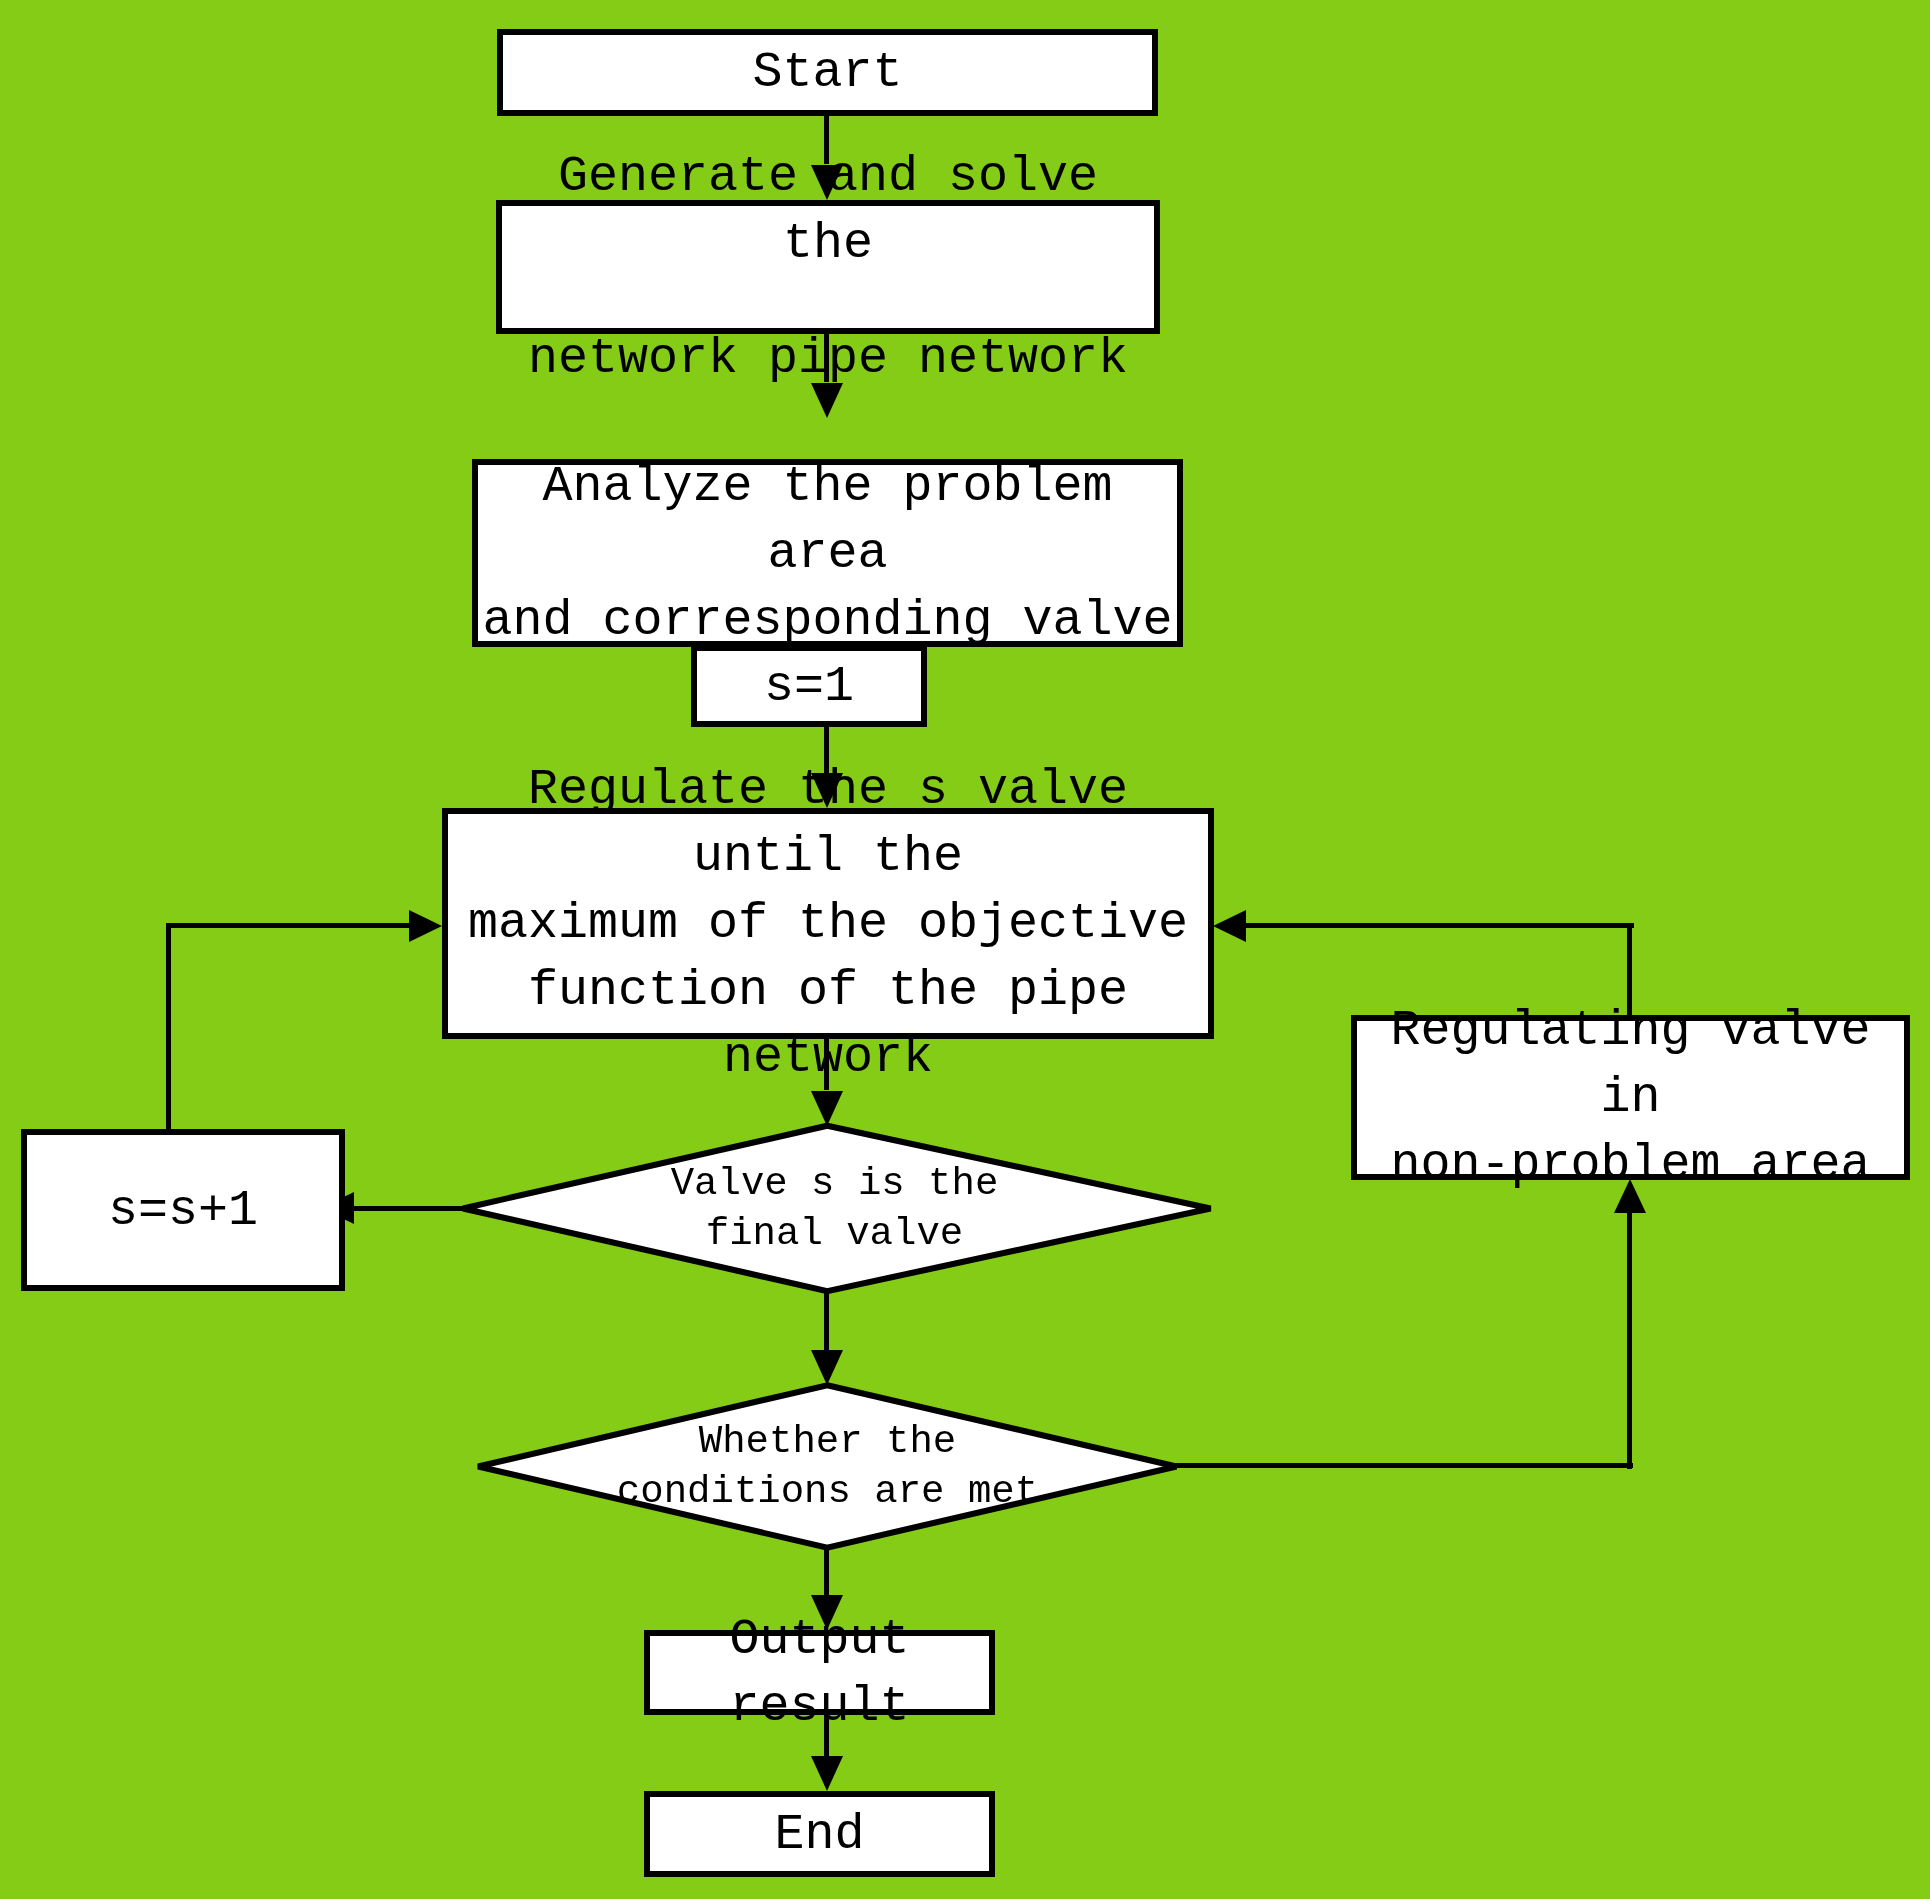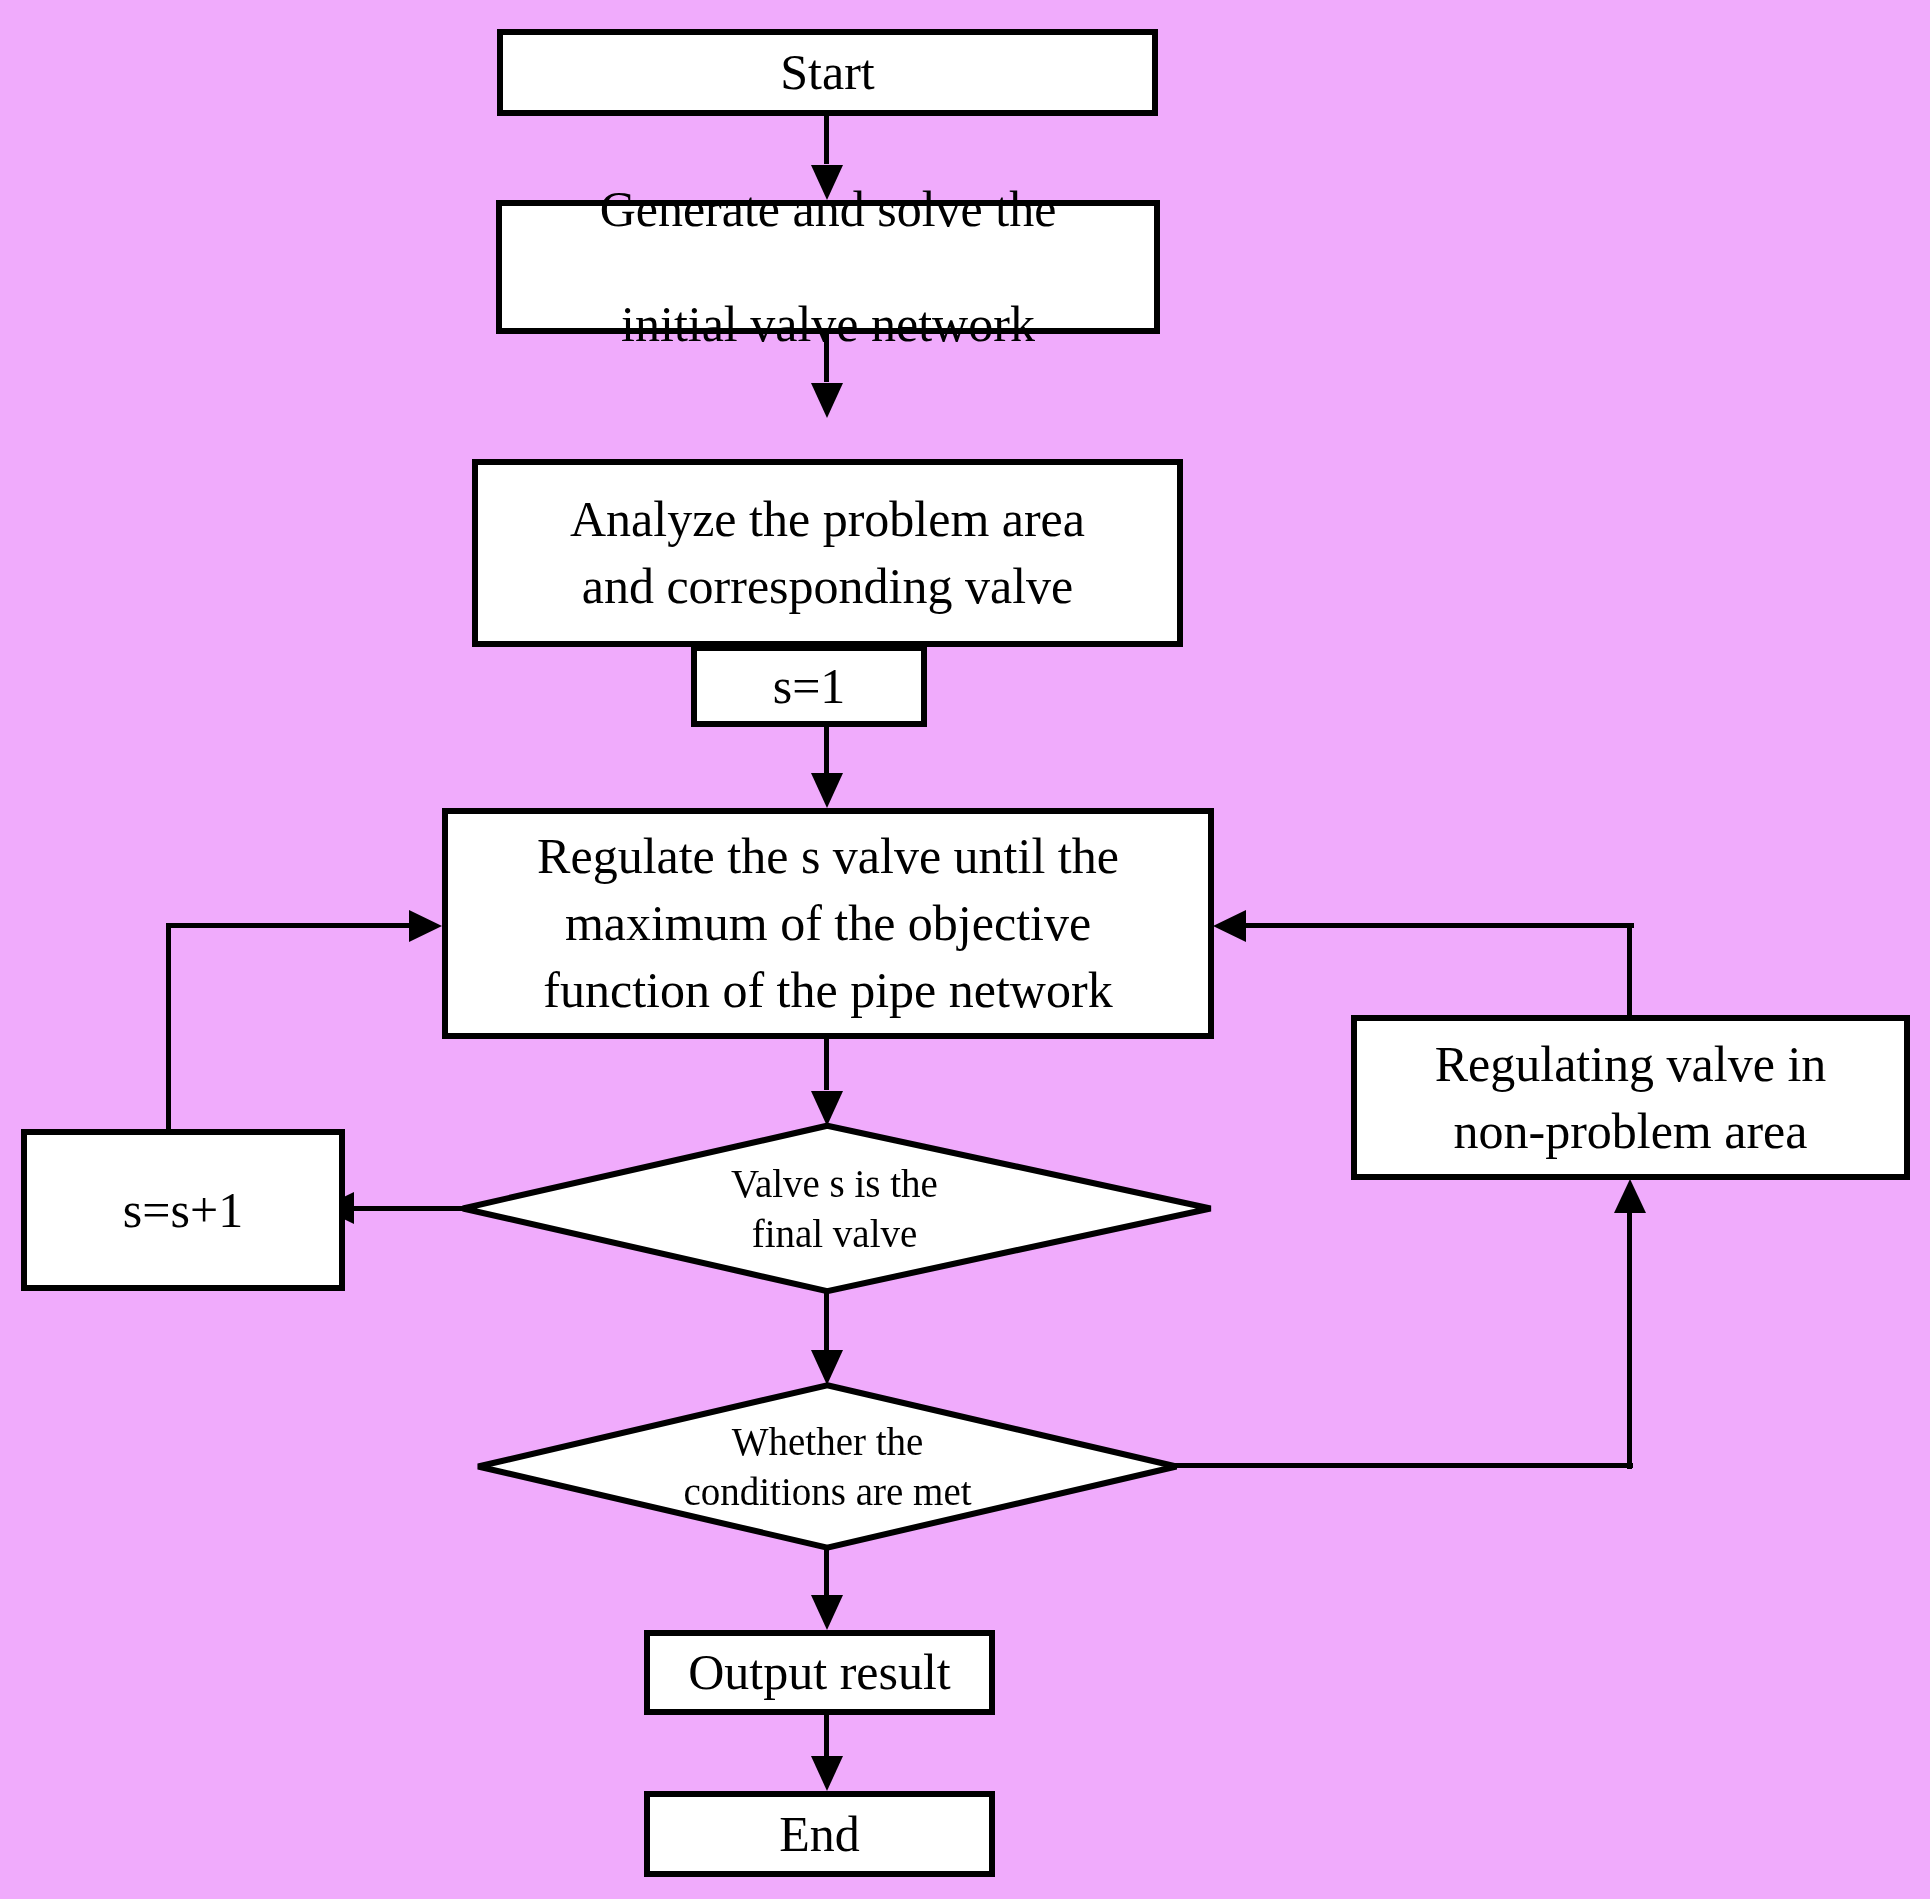--- a/index.html
+++ b/index.html
@@ -1,17 +1,17 @@
 <!DOCTYPE html>
 <html style="font-size:12px"><head>
 <meta charset="utf-8">
 <style>
   html,body{margin:0;padding:0;background:#ffffff;}
-  .canvas{position:relative;width:1930px;height:1900px;background:#f0abfc;overflow:hidden;
-          font-family:Liberation Serif, serif;color:#000;}
+  .canvas{position:relative;width:1930px;height:1900px;background:#84cc16;overflow:hidden;
+          font-family:Liberation Mono, monospace;color:#000;}
   .layer{position:absolute;left:0;top:0;}
   .node{position:absolute;box-sizing:border-box;background:#fff;border:6.8px solid #000;
         display:flex;flex-direction:column;justify-content:center;align-items:center;
         text-align:center;font-size:50px;line-height:67px;}
   .dlabel{position:absolute;display:flex;flex-direction:column;justify-content:center;align-items:center;
           text-align:center;font-size:39px;line-height:50px;background:transparent;}
   .vline{position:absolute;width:5.3px;background:#000;}
   .hline{position:absolute;height:5.3px;background:#000;}
   .arr{position:absolute;width:0;height:0;}
   .arr-down{border-left:16px solid transparent;border-right:16px solid transparent;border-top:35px solid #000;}
@@ -105,21 +105,21 @@
   <div class="vline" id="e12-v"></div>
   <div class="hline" id="e12-h"></div>
   <div class="arr arr-left" id="e12-a"></div>
 
   <div class="node" id="n-start">
     <div>Start</div>
   </div>
 
   <div class="node" id="n-generate">
     <div>Generate and solve the</div>
-    <div>initial valve network</div>
+    <div>network pipe network</div>
   </div>
 
   <div class="node" id="n-analyze">
     <div>Analyze the problem area</div>
     <div>and corresponding valve</div>
   </div>
 
   <div class="node" id="n-s1">
     <div>s=1</div>
   </div>

